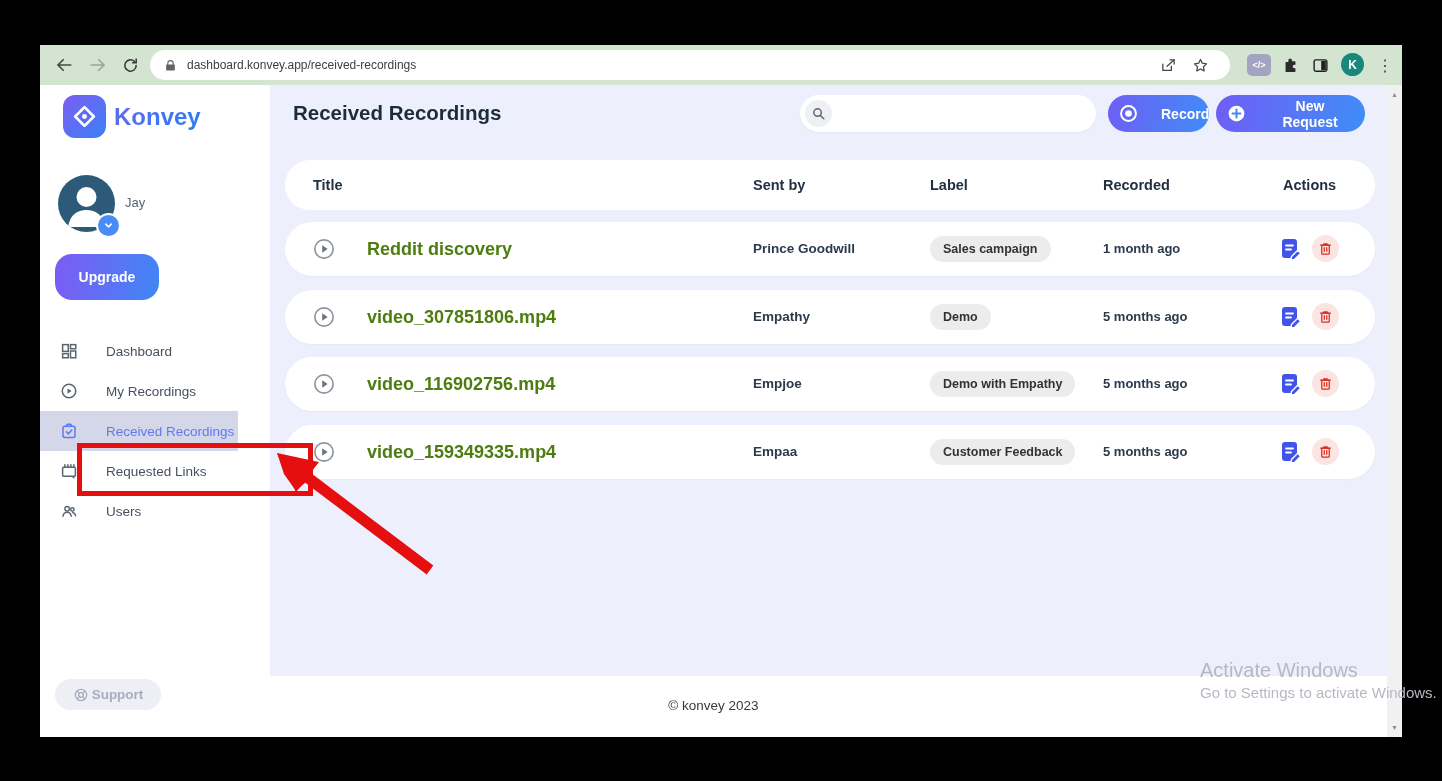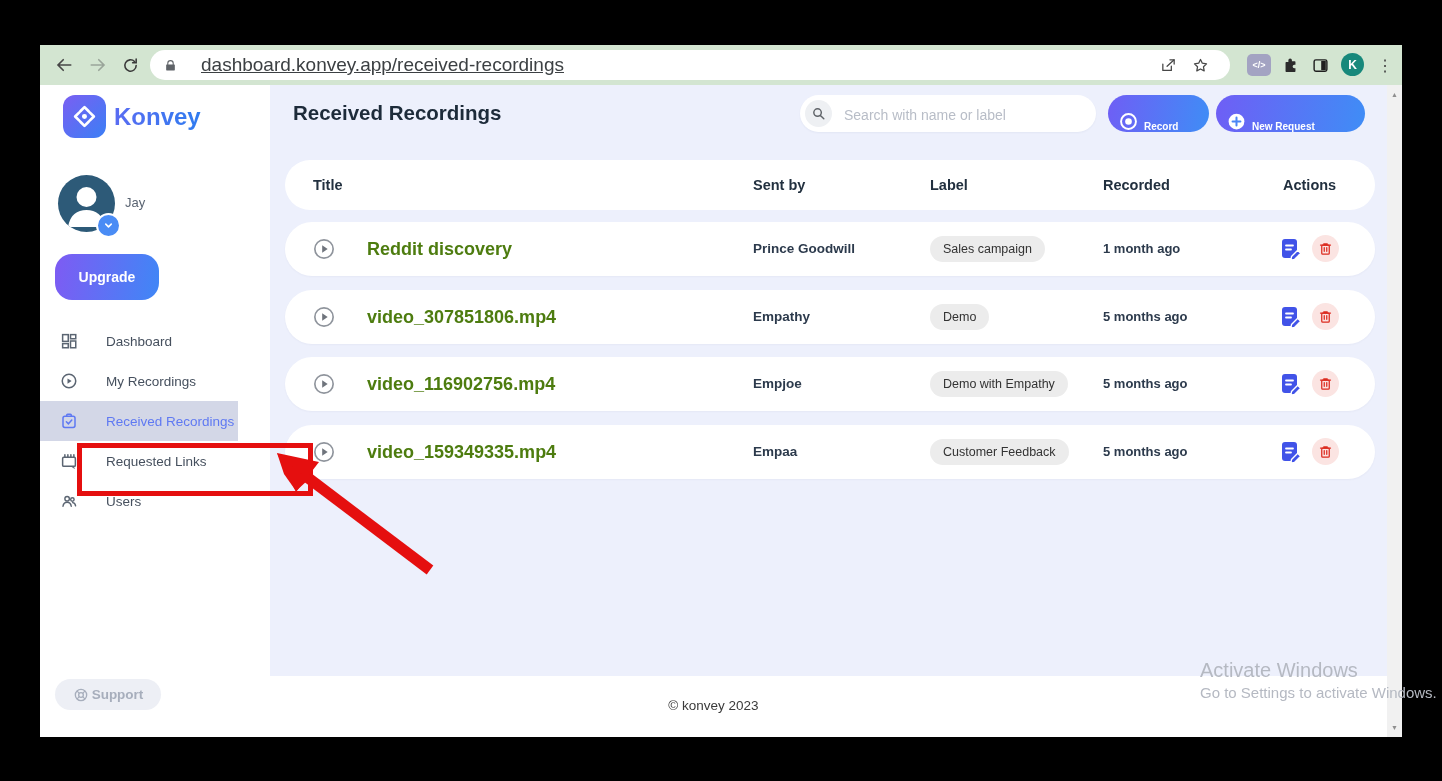--- a/index.html
+++ b/index.html
@@ -5,21 +5,21 @@
   html,body{margin:0;padding:0;background:#000;}
   .page{position:relative;width:1442px;height:781px;background:#000;overflow:hidden;
         font-family:"Liberation Sans",sans-serif;-webkit-font-smoothing:antialiased;}
   .window{position:absolute;left:40px;top:45px;width:1362px;height:692px;background:#fff;}
 
   
   .chrome{position:absolute;top:0;left:0;width:1362px;height:40px;background:#d3e5d1;}
   .chrome .ic-btn{position:absolute;top:8px;width:24px;height:24px;display:flex;align-items:center;justify-content:center;cursor:pointer;}
   .url-bar{position:absolute;left:110px;top:5px;width:1080px;height:30px;background:#fff;border-radius:15px;
            display:flex;align-items:center;padding:0 14px;box-sizing:border-box;}
-  .url-text{margin-left:24px;font-size:19px;color:#3c4043;text-decoration:underline;}
+  .url-text{margin-left:10px;font-size:12px;color:#3c4043;}
   .url-bar .right-ic{position:absolute;top:3px;width:24px;height:24px;display:flex;align-items:center;justify-content:center;}
   .code-badge{position:absolute;left:1207px;top:9px;width:24px;height:22px;border-radius:5px;background:#a3a3c2;
               color:#fff;font-size:9px;font-weight:bold;display:flex;align-items:center;justify-content:center;}
   .k-avatar{position:absolute;left:1301px;top:8px;width:23px;height:23px;border-radius:50%;background:#17887b;
             color:#fff;font-size:12px;font-weight:700;display:flex;align-items:center;justify-content:center;}
   .dots-menu{position:absolute;left:1336px;top:8px;width:18px;height:24px;display:flex;align-items:center;justify-content:center;color:#454545;font-size:16px;}
   .dots-menu::before{content:"⋮";}
 
   
   .viewport{position:absolute;top:40px;left:0;width:1362px;height:652px;background:#edf0fc;}
@@ -36,56 +36,56 @@
   .brand-tile{width:43px;height:43px;border-radius:12px;background:linear-gradient(135deg,#7a5ff2,#3b7ff5);
               display:flex;align-items:center;justify-content:center;}
   .brand-name{margin-left:8px;font-size:24px;font-weight:800;color:#3b7af5;
               background:linear-gradient(90deg,#5a6cf2,#2f7cf0);-webkit-background-clip:text;background-clip:text;-webkit-text-fill-color:transparent;}
   .avatar{position:absolute;left:18px;top:90px;width:57px;height:57px;border-radius:50%;background:#2d5a78;overflow:hidden;cursor:pointer;}
   .avatar-badge{position:absolute;left:56px;top:128px;width:21px;height:21px;border-radius:50%;background:#4a8cf5;
                 border:2px solid #fff;display:flex;align-items:center;justify-content:center;cursor:pointer;}
   .user-name{position:absolute;left:85px;top:110px;font-size:13px;color:#5a6472;}
   .btn-upgrade{position:absolute;left:15px;top:169px;width:104px;height:46px;border-radius:17px;border:none;cursor:pointer;
                background:linear-gradient(100deg,#7e5bf3,#3f87f6);color:#fff;font-size:14px;font-weight:600;font-family:inherit;}
-  .nav{position:absolute;left:0;top:236px;width:198px;}
+  .nav{position:absolute;left:0;top:246px;width:198px;}
   .nav-item{display:flex;align-items:center;height:40px;padding-left:20px;cursor:pointer;color:#5b6572;}
   .nav-item .nav-label{margin-left:28px;font-size:13.5px;color:#46505e;}
   .nav-item.active{background:#d3d7e7;color:#5f79f2;}
   .nav-item.active .nav-label{color:#5f79f2;}
   .support-pill{position:absolute;left:15px;top:594px;width:106px;height:31px;border-radius:16px;background:#edeff5;z-index:4;
                 display:flex;align-items:center;justify-content:center;gap:3px;color:#a7aebc;font-size:13.5px;font-weight:600;cursor:pointer;}
 
   
   .main{position:absolute;left:230px;top:0;width:1117px;height:591px;background:#edf0fc;}
   .page-title{position:absolute;left:23px;top:16px;font-size:20.5px;font-weight:700;color:#1d2b3a;}
   .search{position:absolute;left:530px;top:10px;width:296px;height:37px;border-radius:19px;background:#fff;
           box-shadow:0 1px 2px rgba(40,50,90,.05);}
   .search .mag-wrap{position:absolute;left:5px;top:5px;width:27px;height:27px;border-radius:50%;background:#eef0f3;
                     display:flex;align-items:center;justify-content:center;}
   .search input{position:absolute;left:42px;top:0;width:242px;height:37px;border:none;outline:none;background:transparent;
                 font-size:14px;color:#3c4043;font-family:inherit;}
   .search input::placeholder{color:#b8bdc7;}
   .pill-btn{position:absolute;top:10px;height:37px;border:none;border-radius:19px;cursor:pointer;font-family:inherit;
-            background:linear-gradient(100deg,#6f5ef5,#3f8df6);color:#fff;font-size:10px;font-weight:700;
-            display:flex;align-items:flex-end;gap:5px;padding:0 14px 0 10px;}
+            background:linear-gradient(100deg,#6f5ef5,#3f8df6);color:#fff;font-size:14px;font-weight:700;
+            display:flex;align-items:center;gap:22px;padding:0 14px 0 10px;}
   .btn-record{left:838px;width:101px;}
   .btn-new{left:946px;width:149px;}
 
   .thead{position:absolute;left:15px;top:75px;width:1090px;height:50px;border-radius:25px;background:#fff;}
   .thead span{position:absolute;top:0;line-height:50px;font-size:14.5px;font-weight:700;color:#22303f;}
   .col-title{left:28px;}  .col-sent{left:468px;} .col-label{left:645px;} .col-rec{left:818px;text-align:center;} .col-act{left:998px;}
 
   .trow{position:absolute;left:15px;width:1090px;height:54px;border-radius:27px;background:#fff;
         box-shadow:0 1px 2px rgba(40,50,90,.04);}
   .r0{top:137px;}.r1{top:205px;}.r2{top:272px;}.r3{top:340px;}
   .cell-play{position:absolute;left:28px;top:16px;width:22px;height:22px;cursor:pointer;}
   .cell-title{position:absolute;left:58px;top:0;line-height:54px;font-size:18px;font-weight:700;color:#4d7c0f;cursor:pointer;margin-left:24px;}
   .cell-sent{position:absolute;left:468px;top:0;line-height:54px;font-size:13.5px;font-weight:600;color:#2c3a4c;}
   .cell-chip{position:absolute;left:645px;top:50%;transform:translateY(-50%);background:#ececec;border-radius:13px;
-             padding:6px 13px;font-size:12.5px;font-weight:400;color:#333;white-space:nowrap;}
+             padding:6px 13px;font-size:12.5px;font-weight:700;color:#333;white-space:nowrap;}
   .cell-rec{position:absolute;left:818px;top:0;line-height:54px;font-size:13px;font-weight:700;color:#2c3a4c;}
   .act-edit{position:absolute;left:993px;top:14px;width:26px;height:26px;cursor:pointer;}
   .act-del{position:absolute;left:1027px;top:13px;width:27px;height:27px;border-radius:50%;background:#fbe4e2;
            display:flex;align-items:center;justify-content:center;cursor:pointer;}
 
   
   .watermark{position:absolute;left:1153px;top:658px;z-index:6;color:#b5b9c2;pointer-events:none;margin-left:47px;}
   .watermark .l1{font-size:20px;line-height:24px;}
   .watermark .l2{font-size:15px;line-height:22px;}
   .anno-box{position:absolute;left:77px;top:443px;width:236px;height:53px;border:5px solid #e50f0f;box-sizing:border-box;z-index:7;}
@@ -254,21 +254,20 @@
       <div class="main">
         <div class="page-title">Received Recordings</div>
 
         <div class="search">
           <div class="mag-wrap">
             <svg width="15" height="15" viewBox="0 0 24 24" fill="none" stroke="#5f6368" stroke-width="2.3" stroke-linecap="round">
                 <circle cx="10.5" cy="10.5" r="6"></circle>
                 <path d="M15.5 15.5L20.5 20.5"></path>
               </svg>
           </div>
-          <input type="text" placeholder="Search with name or label" style="">
         </div>
 
         <button class="pill-btn btn-record">
           <span style="display:flex">
             <svg width="21" height="21" viewBox="0 0 24 24">
                 <circle cx="12" cy="12" r="8.5" fill="none" stroke="#fff" stroke-width="2.2"></circle>
                 <circle cx="12" cy="12" r="3.8" fill="#fff"></circle>
               </svg>
           </span>
           <span>Record</span>

